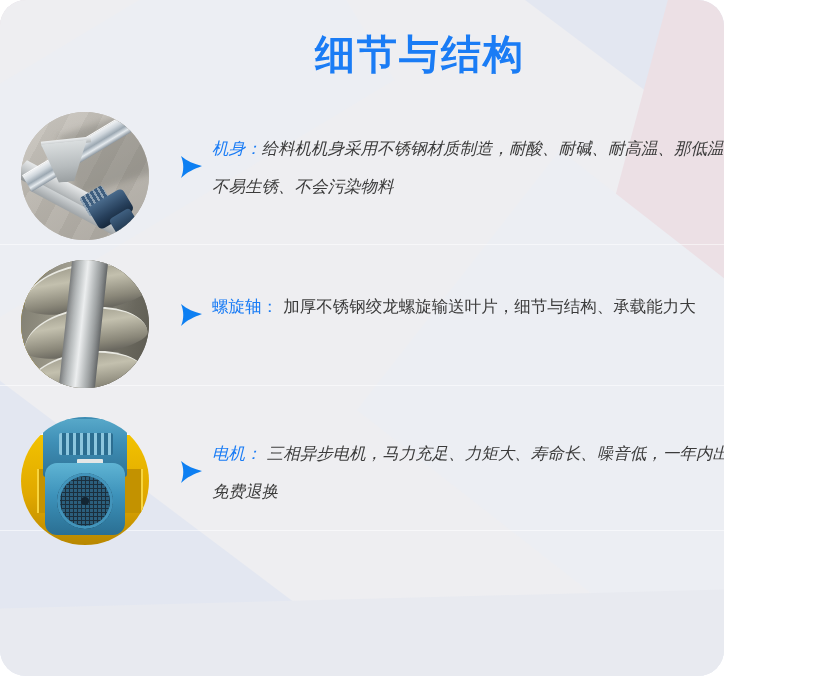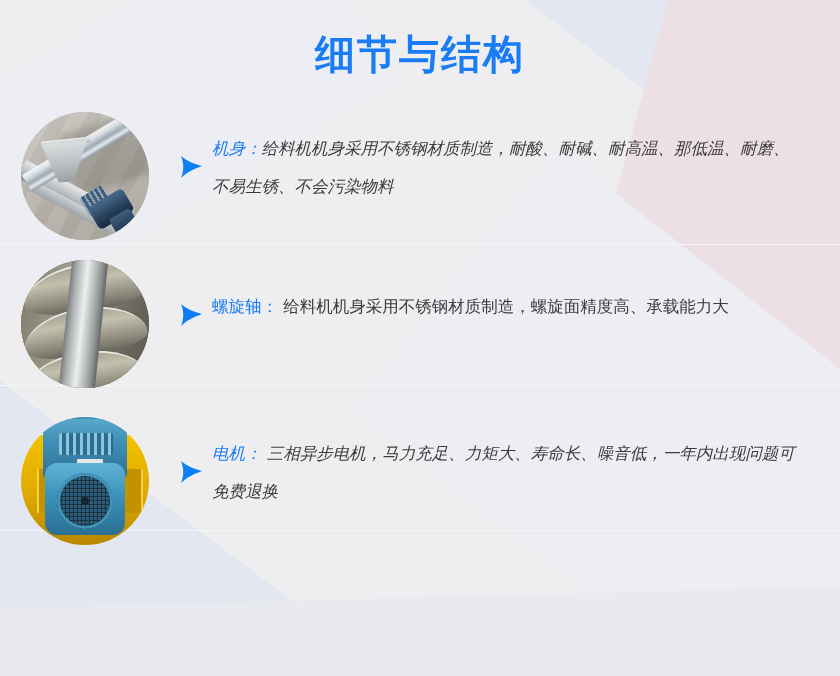--- a/index.html
+++ b/index.html
@@ -2,23 +2,24 @@
 <html><head>
 <meta charset="utf-8">
 <style>
   * { box-sizing: border-box; margin: 0; padding: 0; }
   html, body {
     width: 840px; height: 676px;
     font-family: "DejaVu Sans", "Liberation Sans", sans-serif;
   }
   #page {
     position: relative;
-    width: 840px; height: 676px;
+    width: 724px; height: 676px;
     overflow: hidden;
     background: #e3e7f1;
+    border-radius: 26px;
   }
 
   
   .bg-layer { position: absolute; inset: 0; overflow: hidden; pointer-events: none; }
 
   .band {
     position: absolute;
     transform-origin: 0 0;
   }
   
@@ -407,21 +408,21 @@
         <div class="flight f3"></div>
         <div class="shaft-top"></div>
       </div>
     </div>
     <div class="bullet">
       <svg width="26" height="26" viewBox="0 0 26 26" aria-hidden="true">
         <path d="M3 2 C9 7, 16 10, 24 12 C16 15, 9 18, 3 24 C6 17, 6 9, 3 2 Z" fill="#0d7ff2"></path>
       </svg>
     </div>
     <div class="text-block">
-      <span class="lead">螺旋轴：</span><span> 给料机机身采用不锈钢材质制造，螺旋面精度高、承载能力大</span>
+      <span class="lead">螺旋轴：</span><span> 加厚不锈钢绞龙螺旋输送叶片，细节与结构、承载能力大</span>
     </div>
   </div>
 
   <div class="row row-3">
     <div class="thumb-wrap">
       <div class="thumb t3">
         <div class="white-top"></div>
         <div class="yellow-frame"></div>
         <div class="yellow-notch-l"></div>
         <div class="yellow-notch-r"></div>

